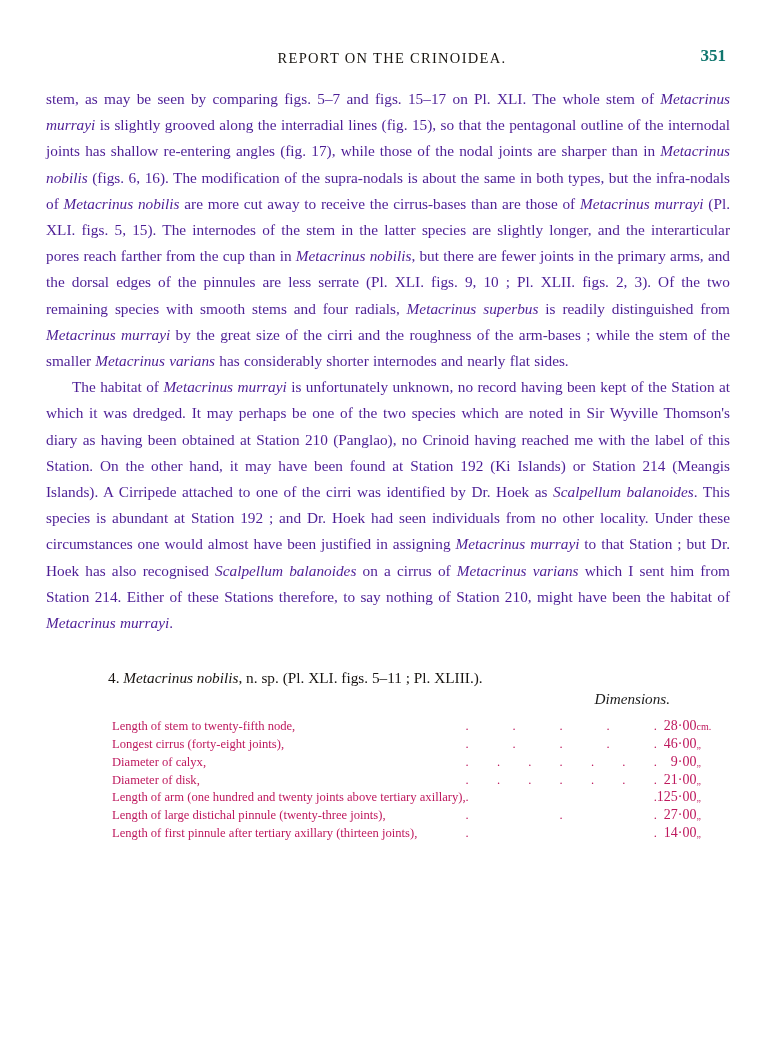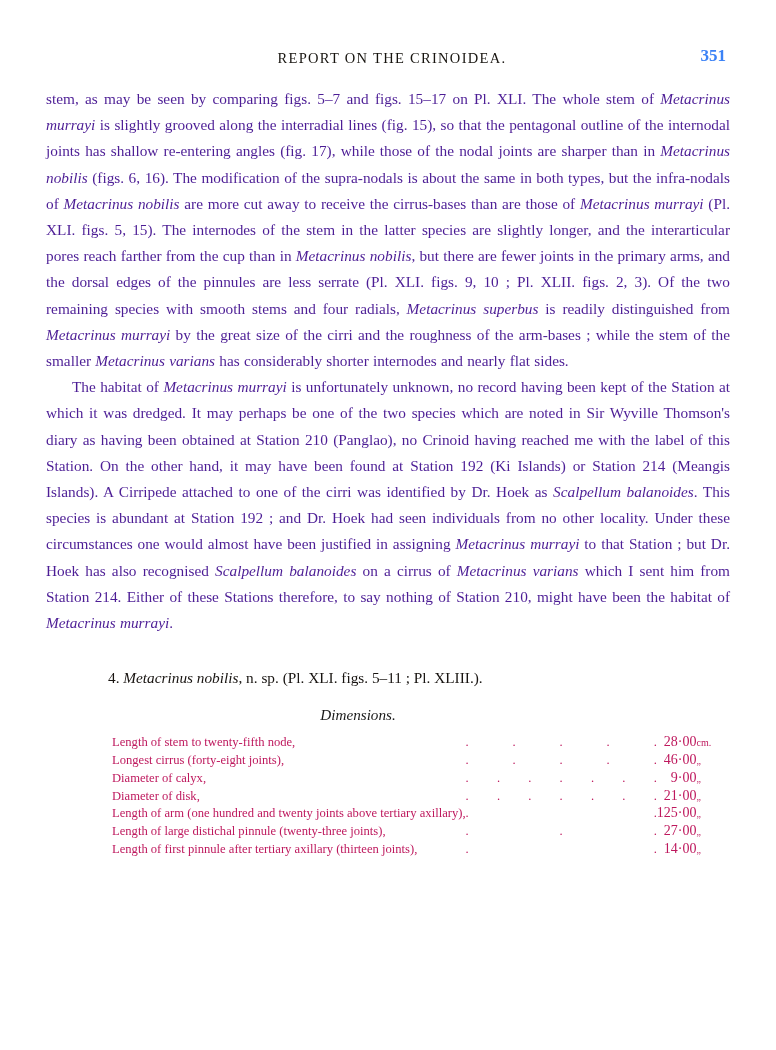--- a/index.html
+++ b/index.html
@@ -40,21 +40,21 @@
     text-transform: uppercase;
     font-weight: normal;
     color: #17140f;
   }
   .page-number {
     position: absolute;
     right: 4px;
     top: 2px;
     font-size: 17px;
     font-weight: bold;
-    color: #3b82f6;
+    color: #0f766e;
   }
   
   .body-col {
     width: 684px;
     margin: 0 auto;
   }
   p.para {
     margin: 0;
     font-size: 15.3px;
     line-height: 26.2px;
@@ -74,22 +74,21 @@
   }
   
   .section-head {
     margin-top: 30px;
     font-size: 15.3px;
     line-height: 24px;
     padding-left: 62px;
     color: #171310;
   }
   .dimensions-title {
-    margin-top: 16px;
-    text-align: center;
+    text-align: right;
     font-style: italic;
     font-size: 15.2px;
     padding-right: 60px;
   }
   
   table.dims {
     margin-top: 9px;
     margin-left: 66px;
     border-collapse: collapse;
     font-size: 12.6px;

